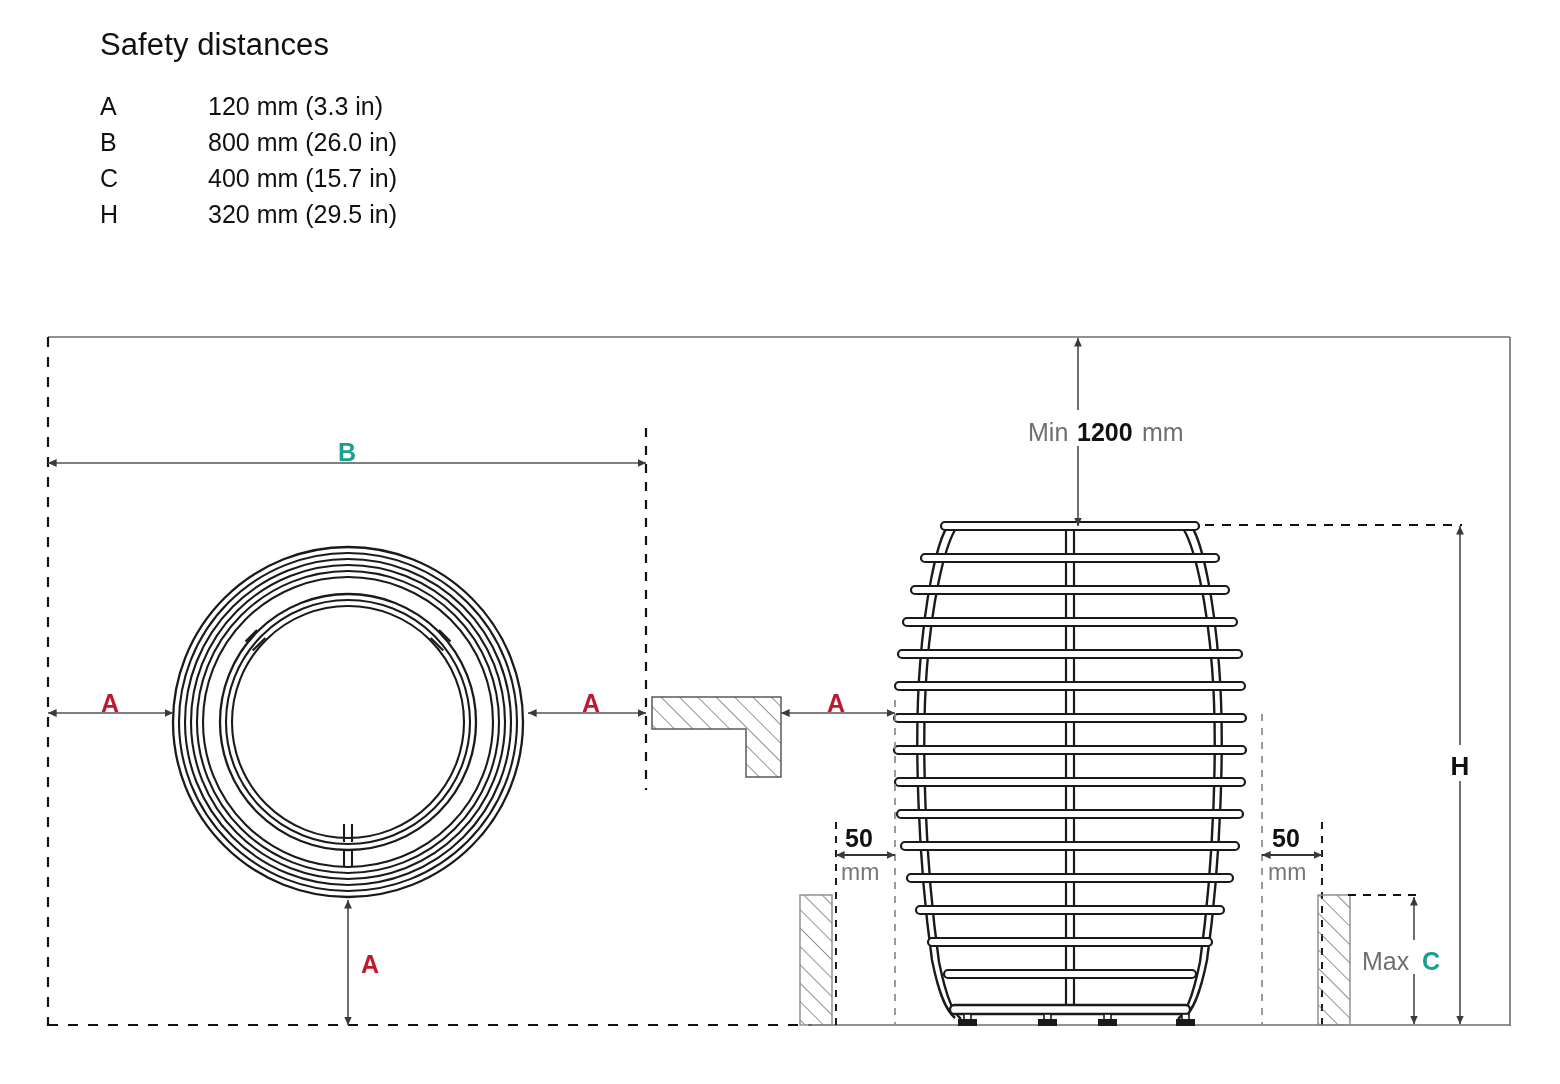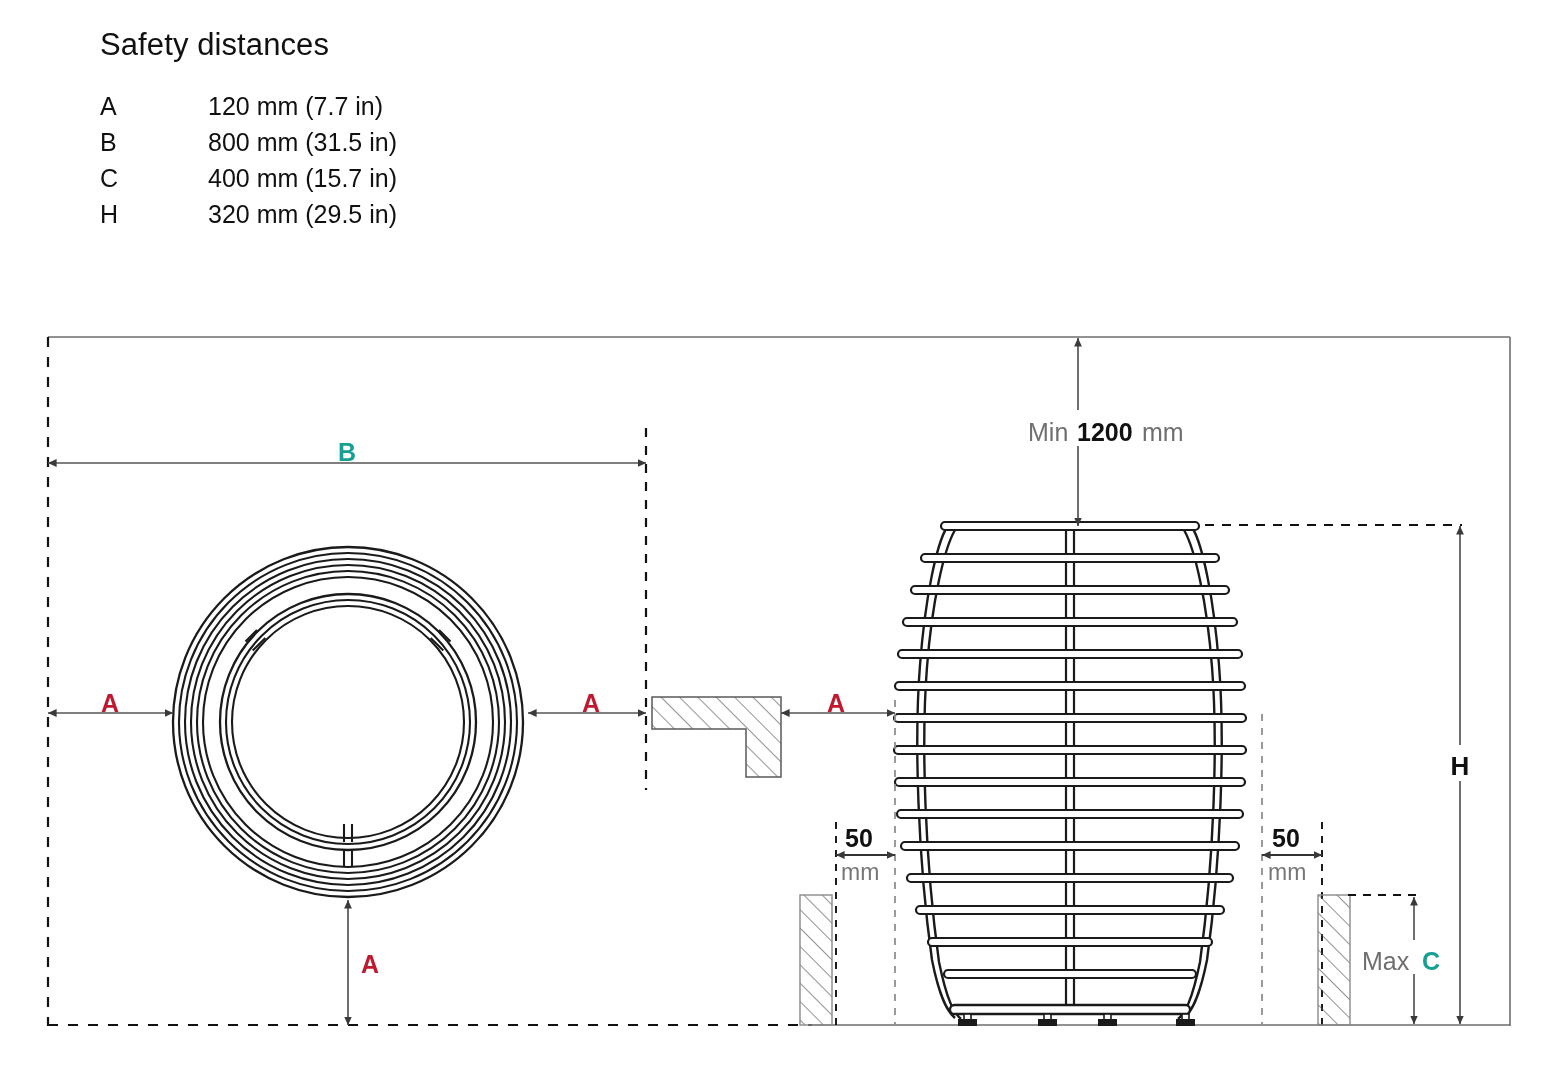--- a/index.html
+++ b/index.html
@@ -78,25 +78,25 @@
 
 <div id="page">
 
   <div id="heading-block">
     <h1 id="page-title" class="txt">Safety distances</h1>
 
     <table id="legend-table">
       <tbody>
         <tr>
           <td class="legend-key txt">A</td>
-          <td class="legend-val txt">120 mm (7.7 in)</td>
+          <td class="legend-val txt">120 mm (3.3 in)</td>
         </tr>
         <tr>
           <td class="legend-key txt">B</td>
-          <td class="legend-val txt">800 mm (31.5 in)</td>
+          <td class="legend-val txt">800 mm (26.0 in)</td>
         </tr>
         <tr>
           <td class="legend-key txt">C</td>
           <td class="legend-val txt">400 mm (15.7 in)</td>
         </tr>
         <tr>
           <td class="legend-key txt">H</td>
           <td class="legend-val txt">320 mm (29.5 in)</td>
         </tr>
       </tbody>

